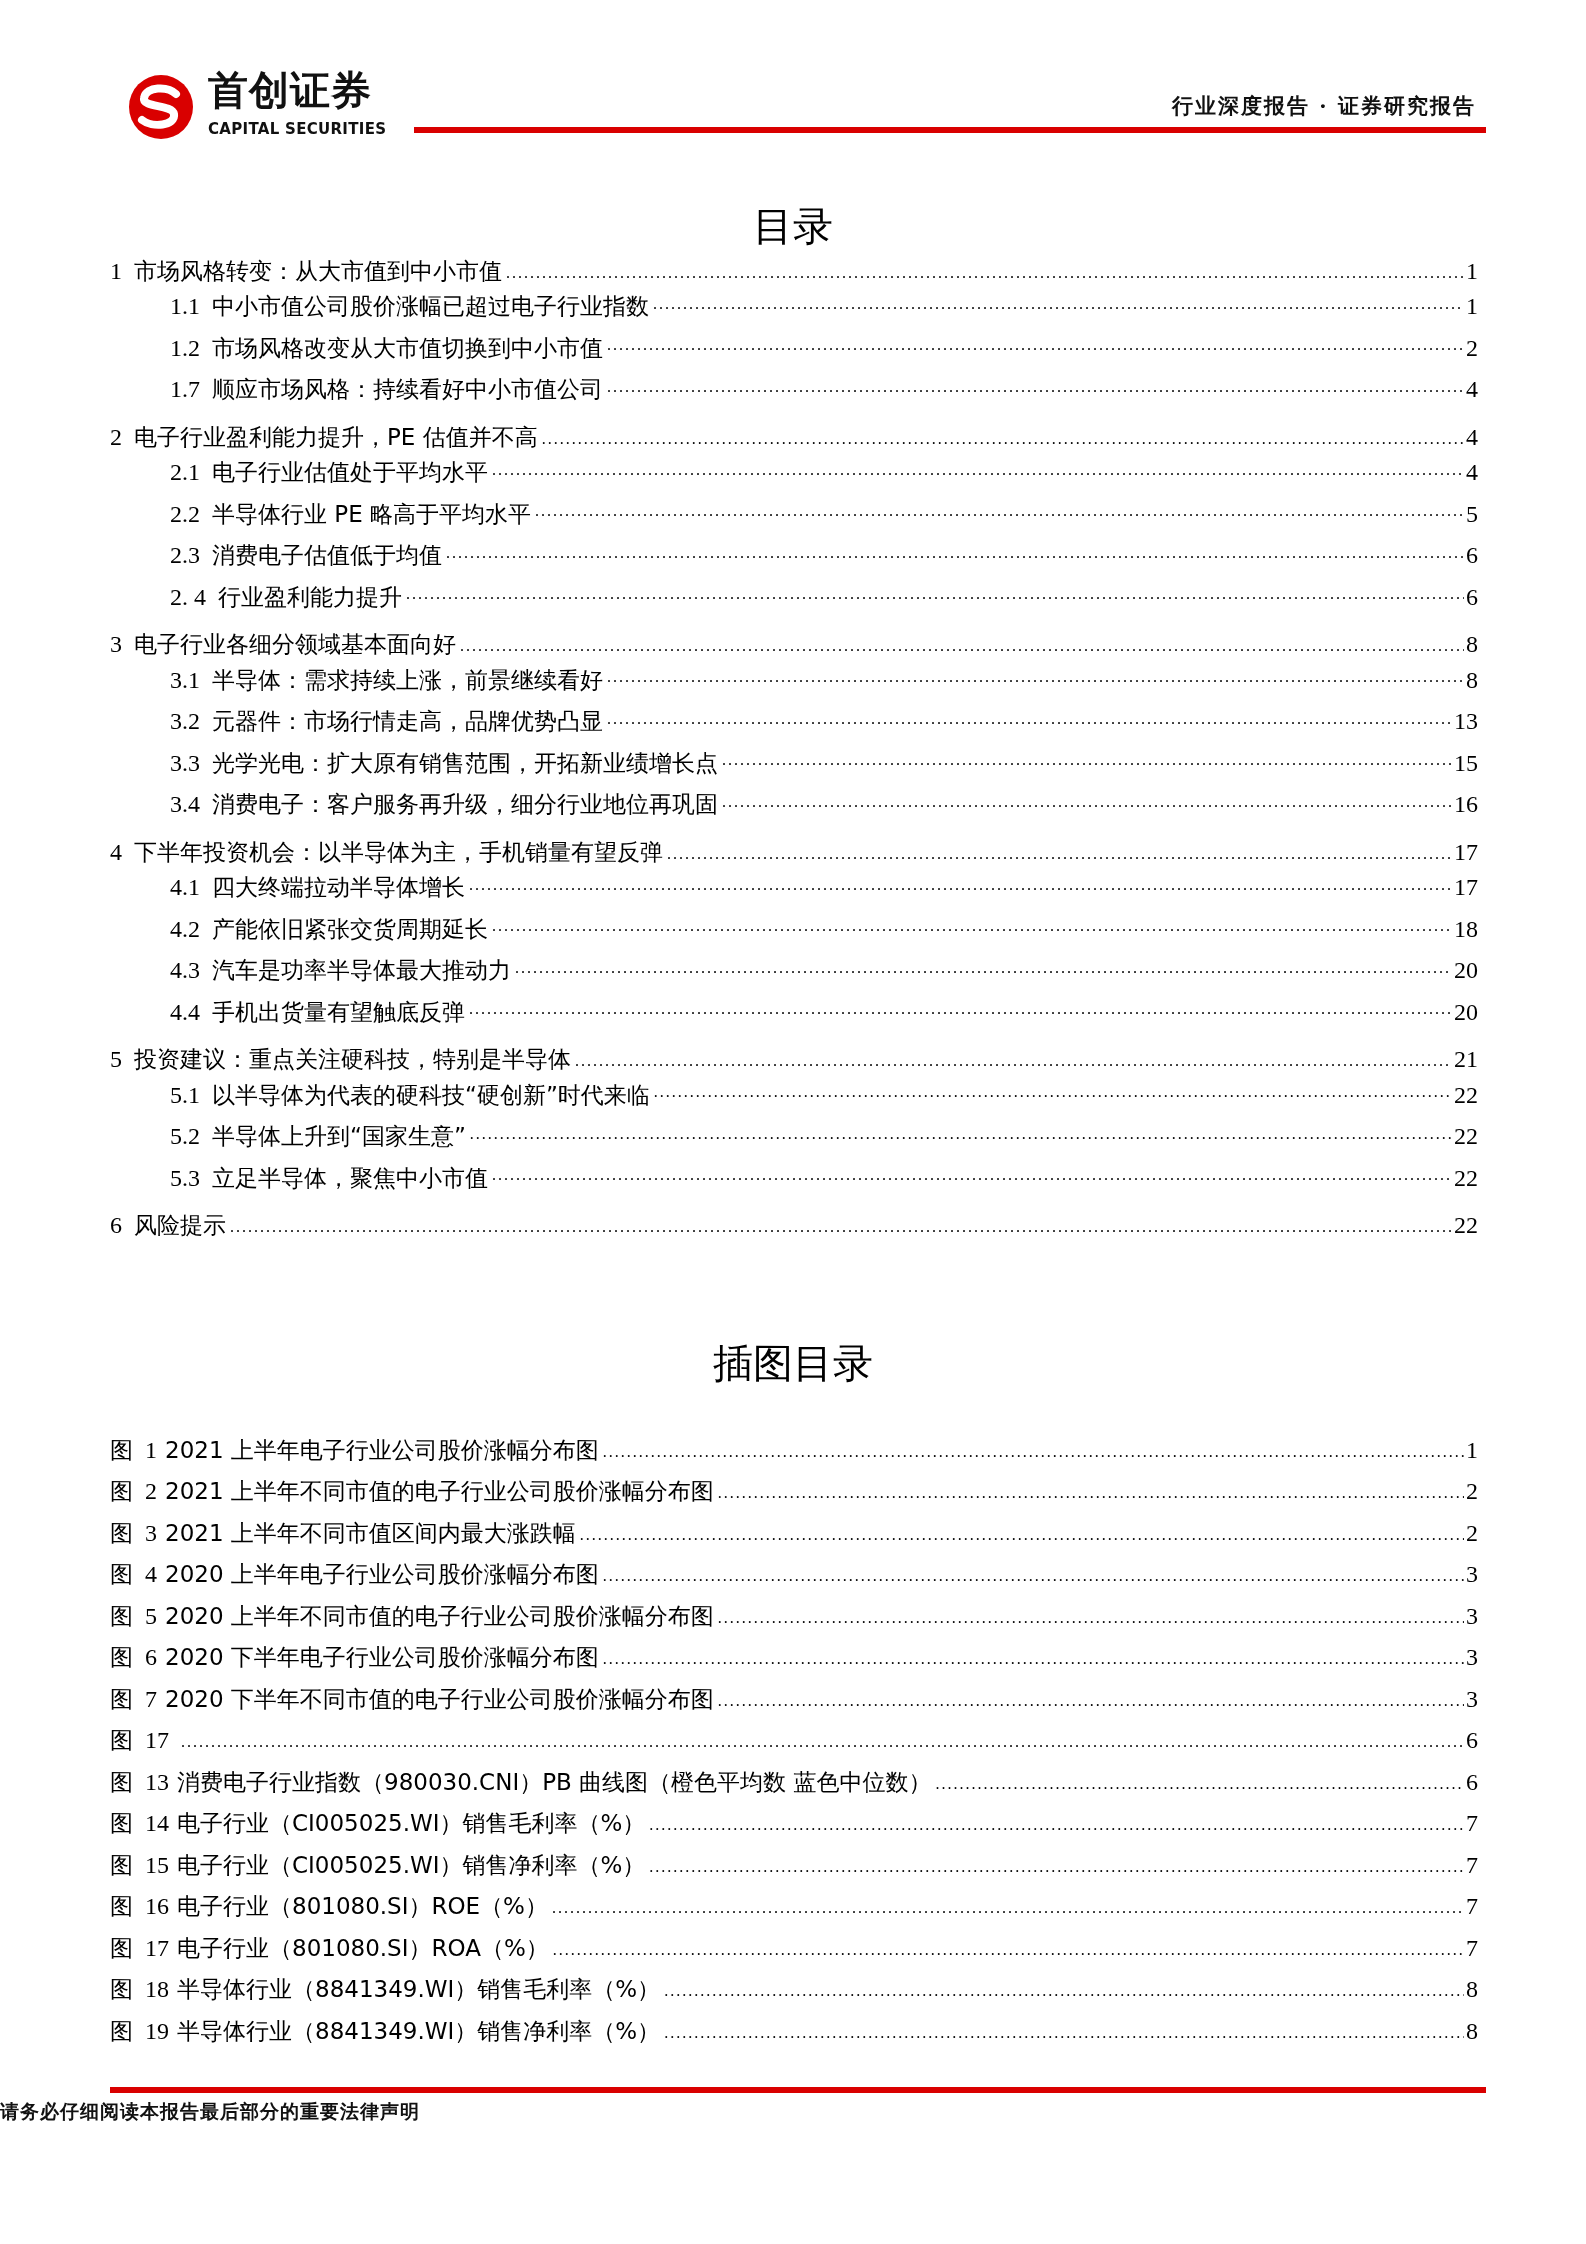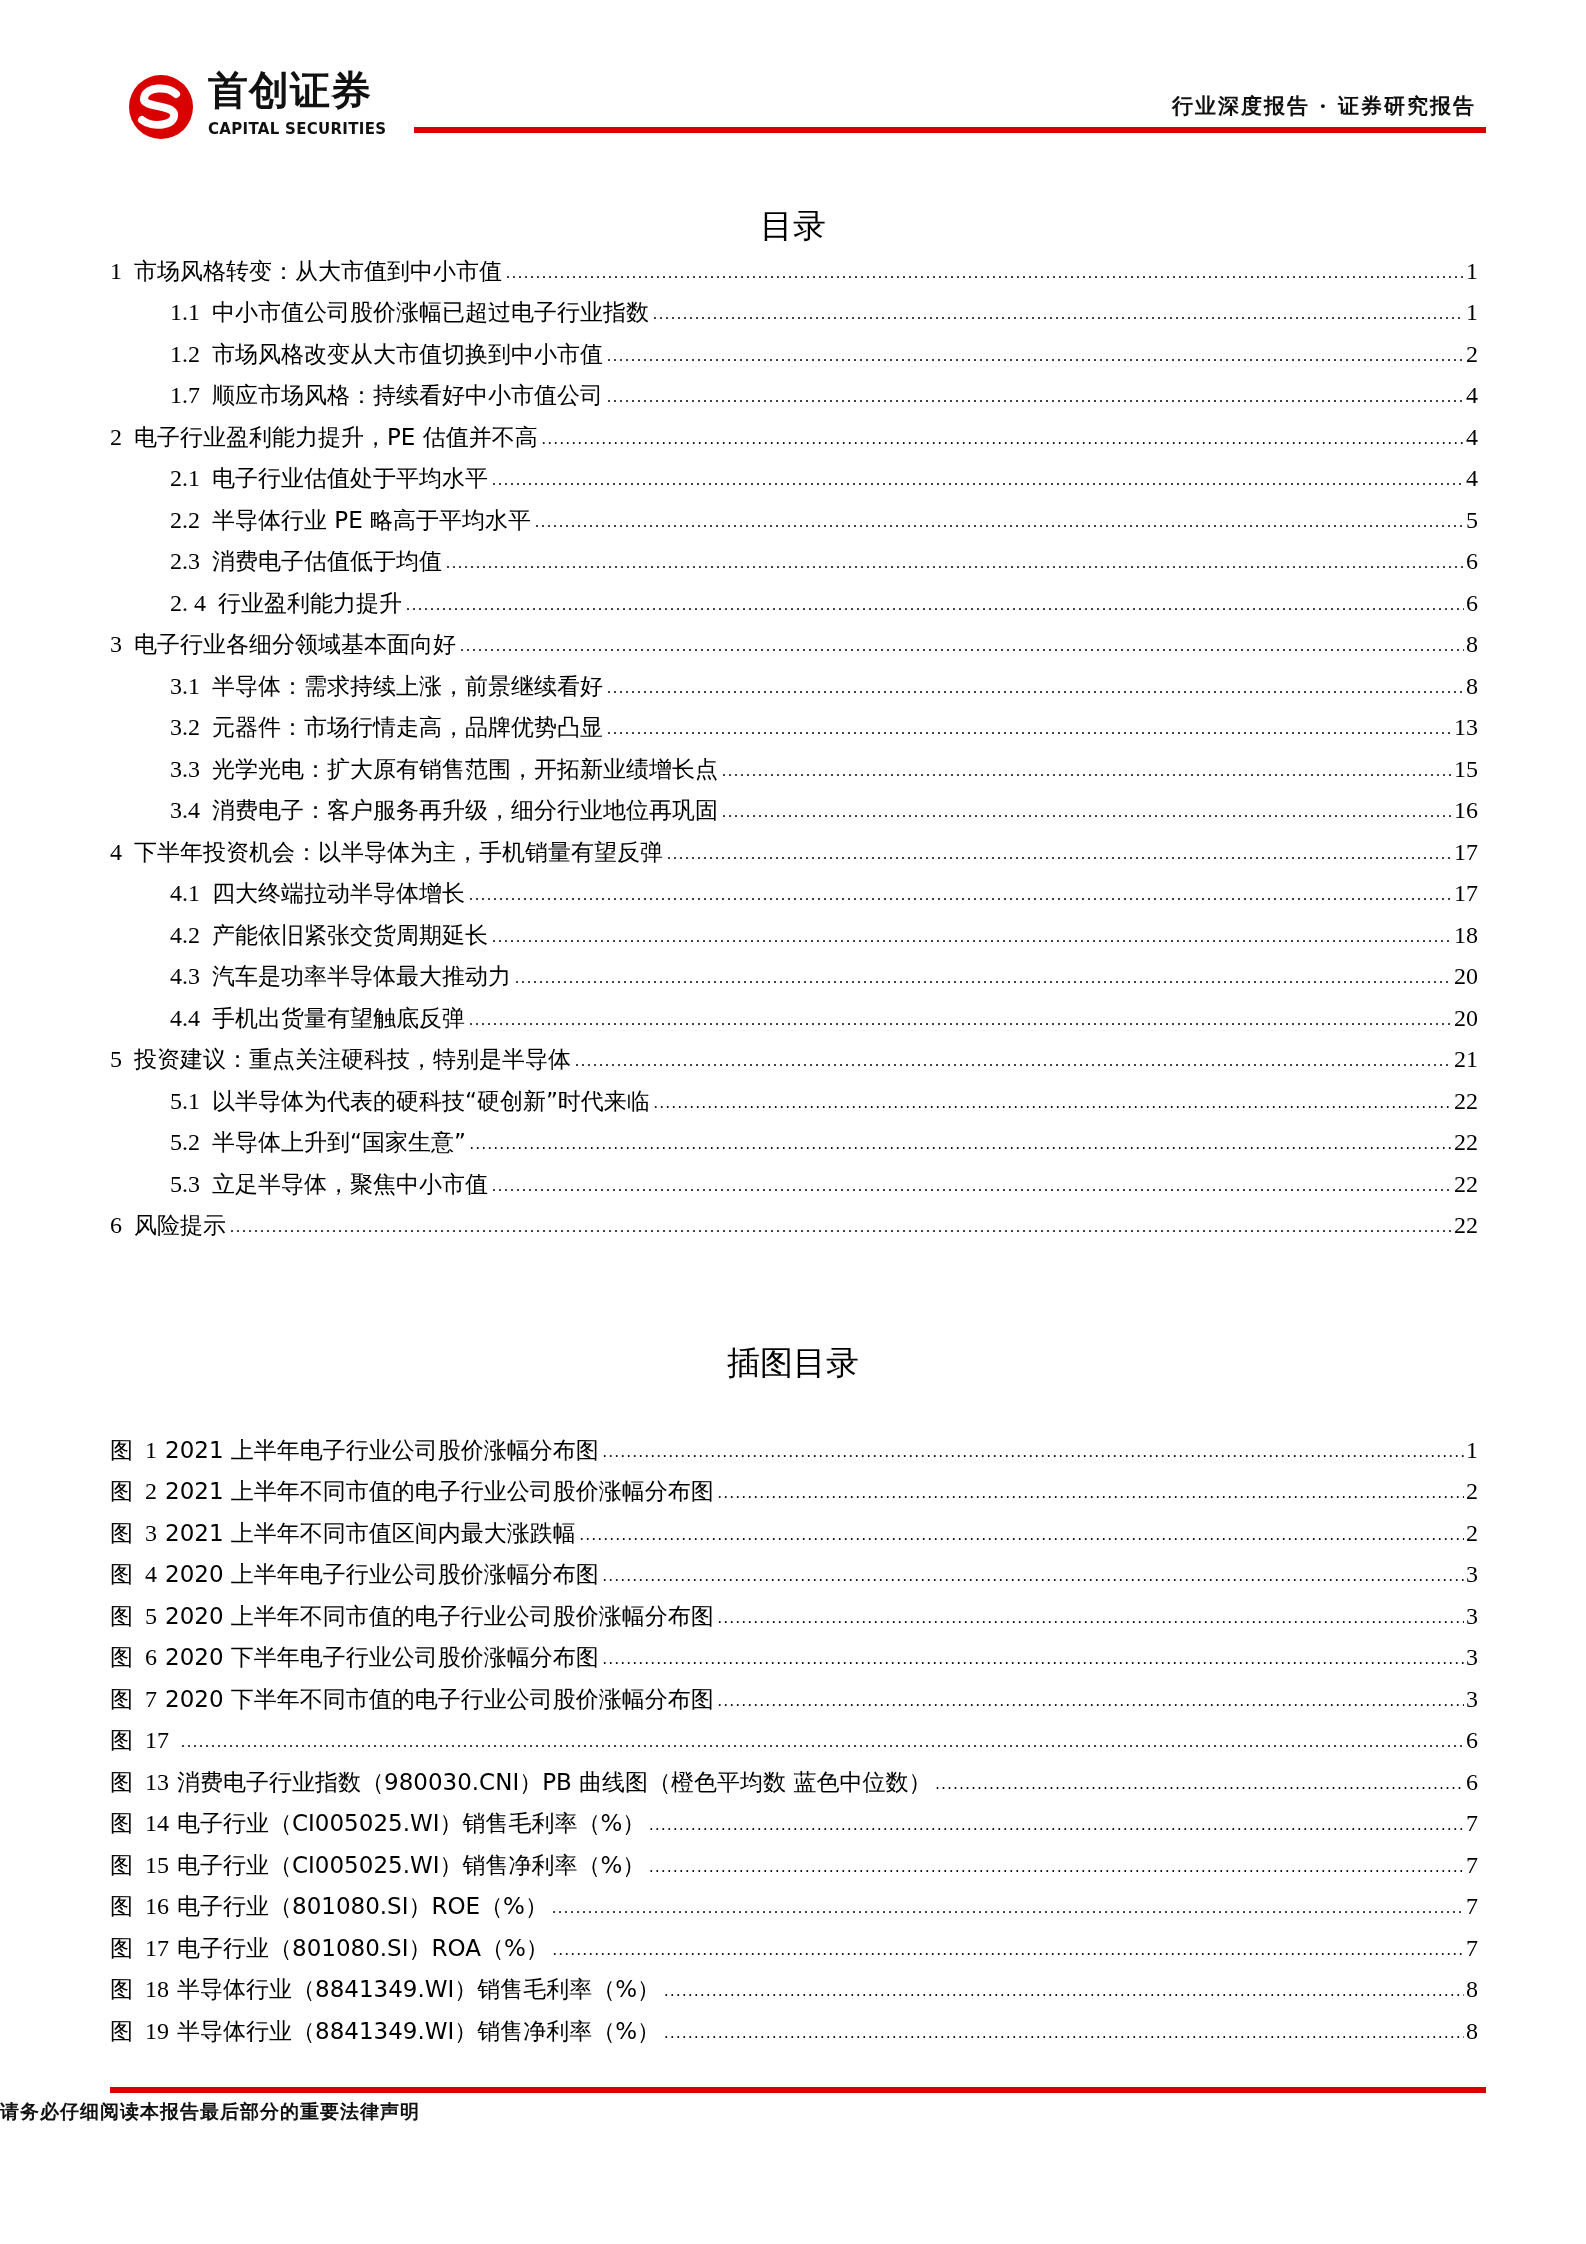--- a/index.html
+++ b/index.html
@@ -8,31 +8,31 @@
     
     .header { position: absolute; left: 0; top: 0; width: 1586px; height: 160px; }
     .logo { position: absolute; left: 128px; top: 70px; width: 280px; height: 80px; }
     .logo-mark { position: absolute; left: 0; top: 4px; width: 66px; height: 66px; }
     .logo-cn { position: absolute; left: 80px; top: 2px; font-family: Liberation Mono, monospace; font-weight: bold; font-size: 40px; letter-spacing: 1px; line-height: 44px; color: #111; }
     .logo-en { position: absolute; left: 80px; top: 50px; font-family: "DejaVu Sans", sans-serif; font-weight: bold; font-size: 15px; letter-spacing: 0.3px; color: #111; line-height: 18px; }
     .header-rule { position: absolute; left: 414px; top: 127px; width: 1072px; height: 6px; background: #d90000; }
     .header-tag { position: absolute; right: 110px; top: 92px; font-family: "DejaVu Serif", serif; font-weight: bold; font-size: 21px; letter-spacing: 2px; color: #111; line-height: 28px; }
 
     
-    .section-title { position: absolute; left: 0; width: 1586px; text-align: center; font-family: "DejaVu Sans", sans-serif; font-size: 33px; line-height: 40px; color: #000; }
+    .section-title { position: absolute; left: 0; width: 1586px; text-align: center; font-family: "DejaVu Sans", sans-serif; font-size: 40px; line-height: 40px; color: #000; }
 
     
     .toc { position: absolute; left: 110px; width: 1368px; }
     .toc-row { position: relative; height: 41.5px; display: flex; align-items: flex-end; font-size: 24px; line-height: 30px; white-space: nowrap; }
     .toc-row .num { font-family: "Liberation Serif", serif; font-size: 24px; margin-right: 12px; }
     .toc-row .label { font-family: "DejaVu Sans", sans-serif; font-size: 23px; }
     .toc-row .leader { flex: 1; overflow: hidden; font-family: "Liberation Serif", serif; font-size: 16px; letter-spacing: 2px; color: #000; margin: 0 2px 5px 4px; line-height: 16px; white-space: nowrap; }
     .toc-row .page { font-family: "Liberation Serif", serif; font-size: 24px; text-align: right; min-width: 12px; }
     .lvl1 { padding-left: 0; }
-    .lvl2 { padding-left: 60px; }
+    .lvl2 { padding-left: 60px; align-items: center; }
 
     .fig-row .prefix { font-family: "DejaVu Sans", sans-serif; font-size: 23px; margin-right: 12px; }
     .fig-row .fnum { font-family: "Liberation Serif", serif; font-size: 24px; margin-right: 8px; }
 
     
     .footer-rule { position: absolute; left: 110px; top: 2087px; width: 1376px; height: 6px; background: #d90000; }
     .footer-note { position: absolute; left: 0; top: 2098px; width: 1586px; font-family: "DejaVu Serif", serif; font-weight: bold; font-size: 19px; letter-spacing: 1px; line-height: 26px; color: #111; }
   </style>
 </head>
 <body>

